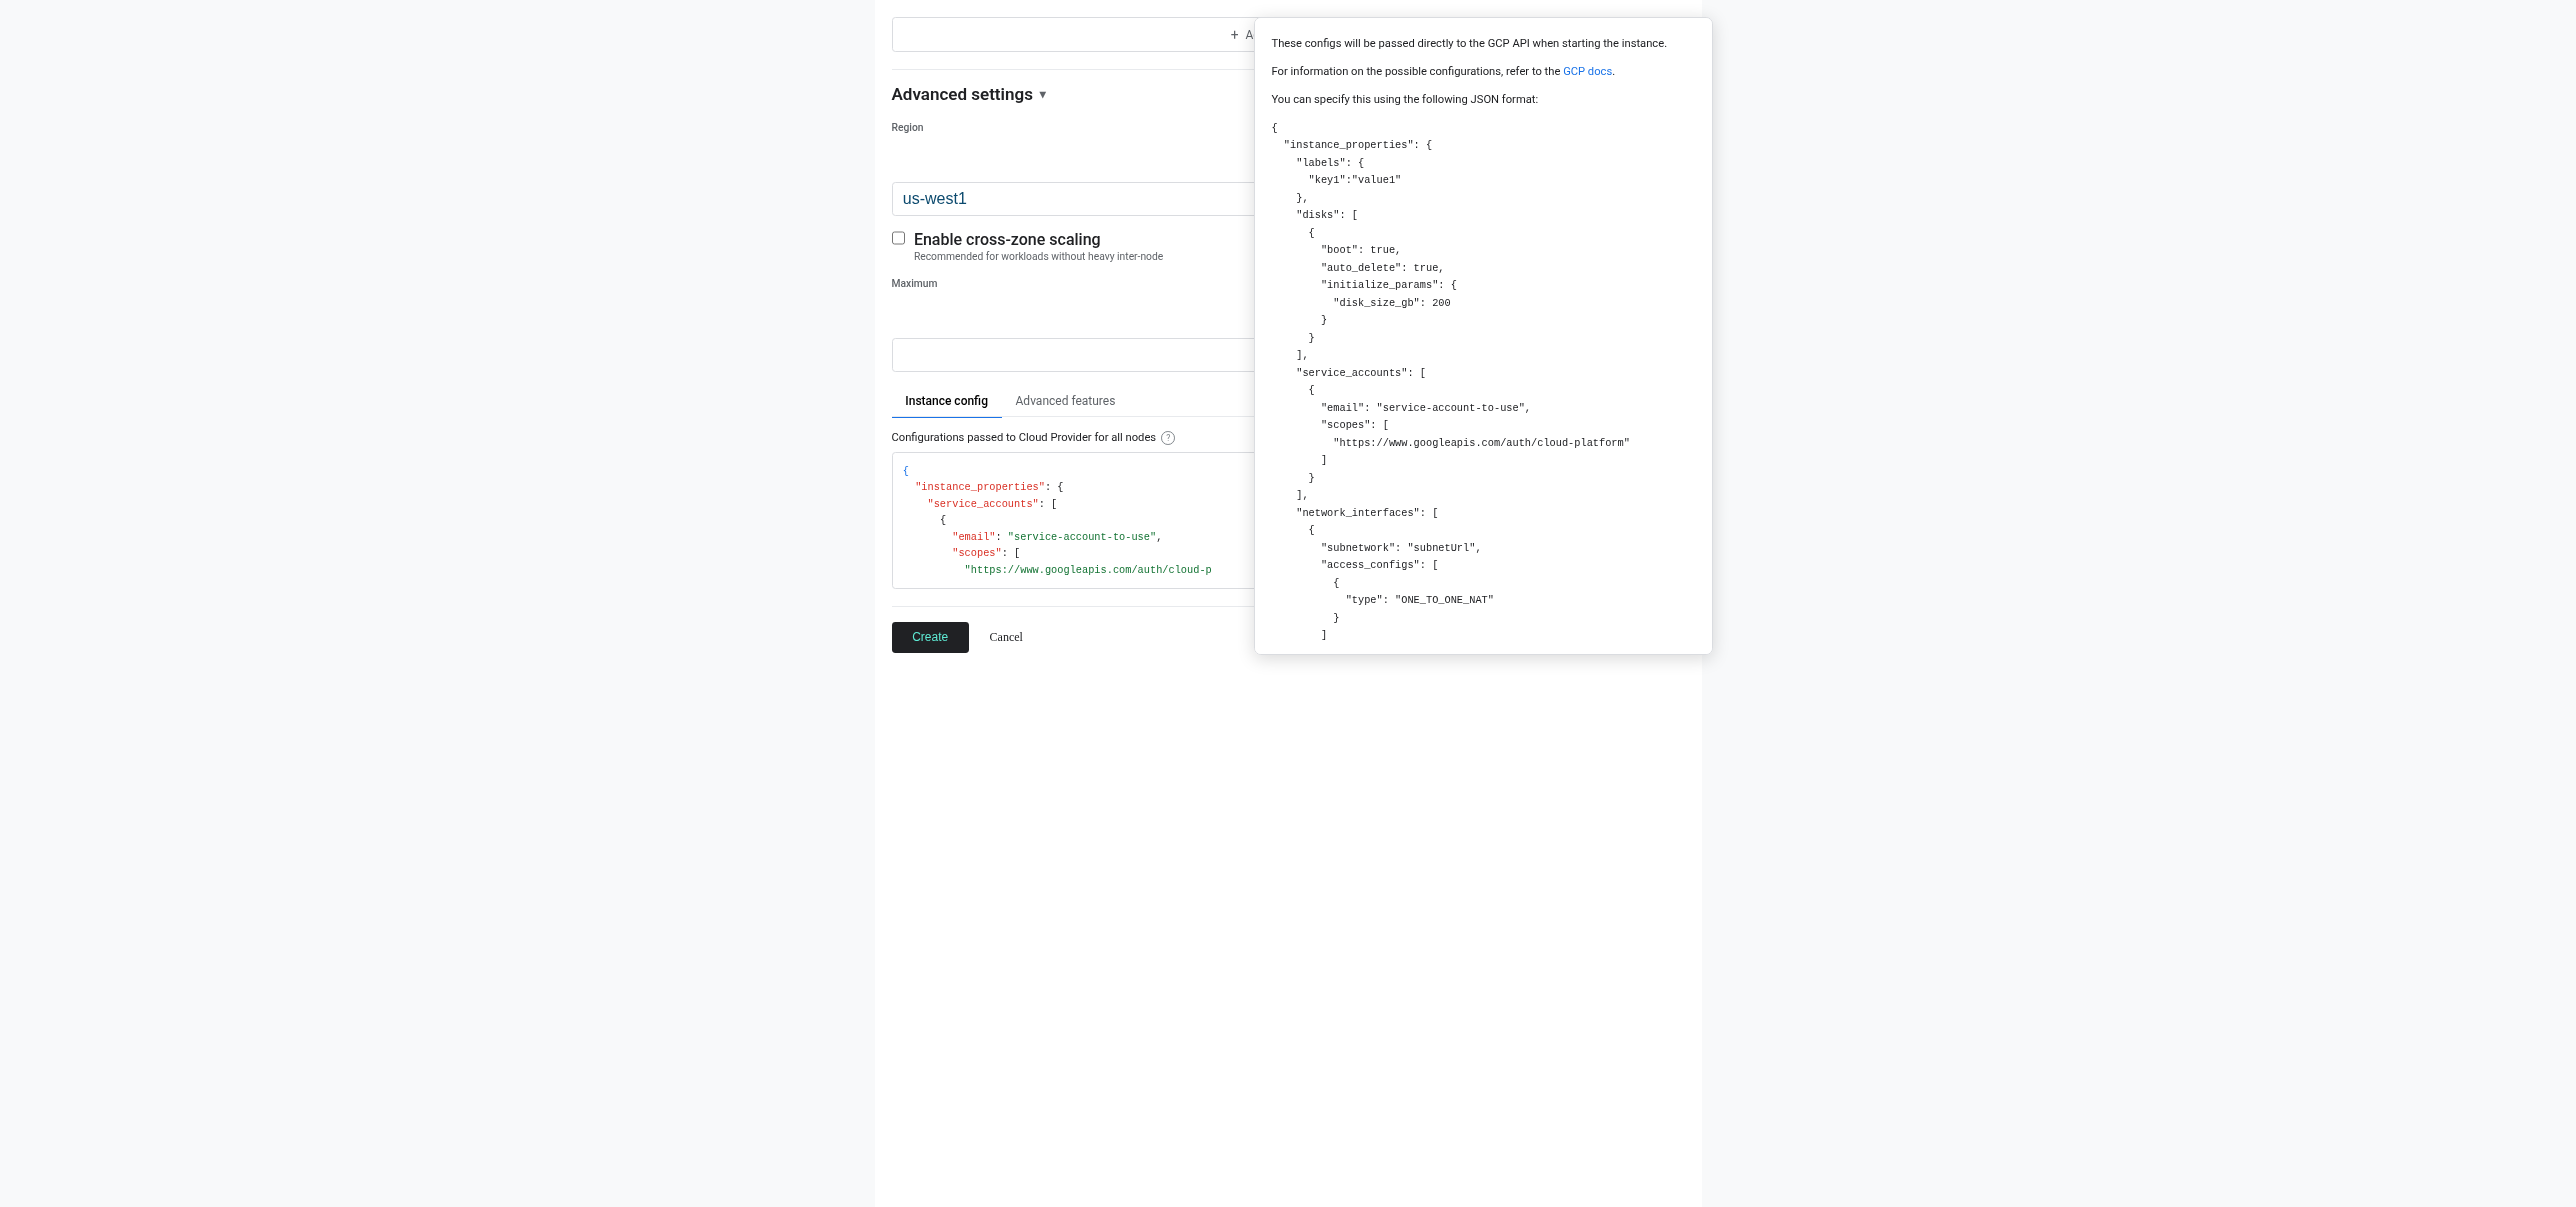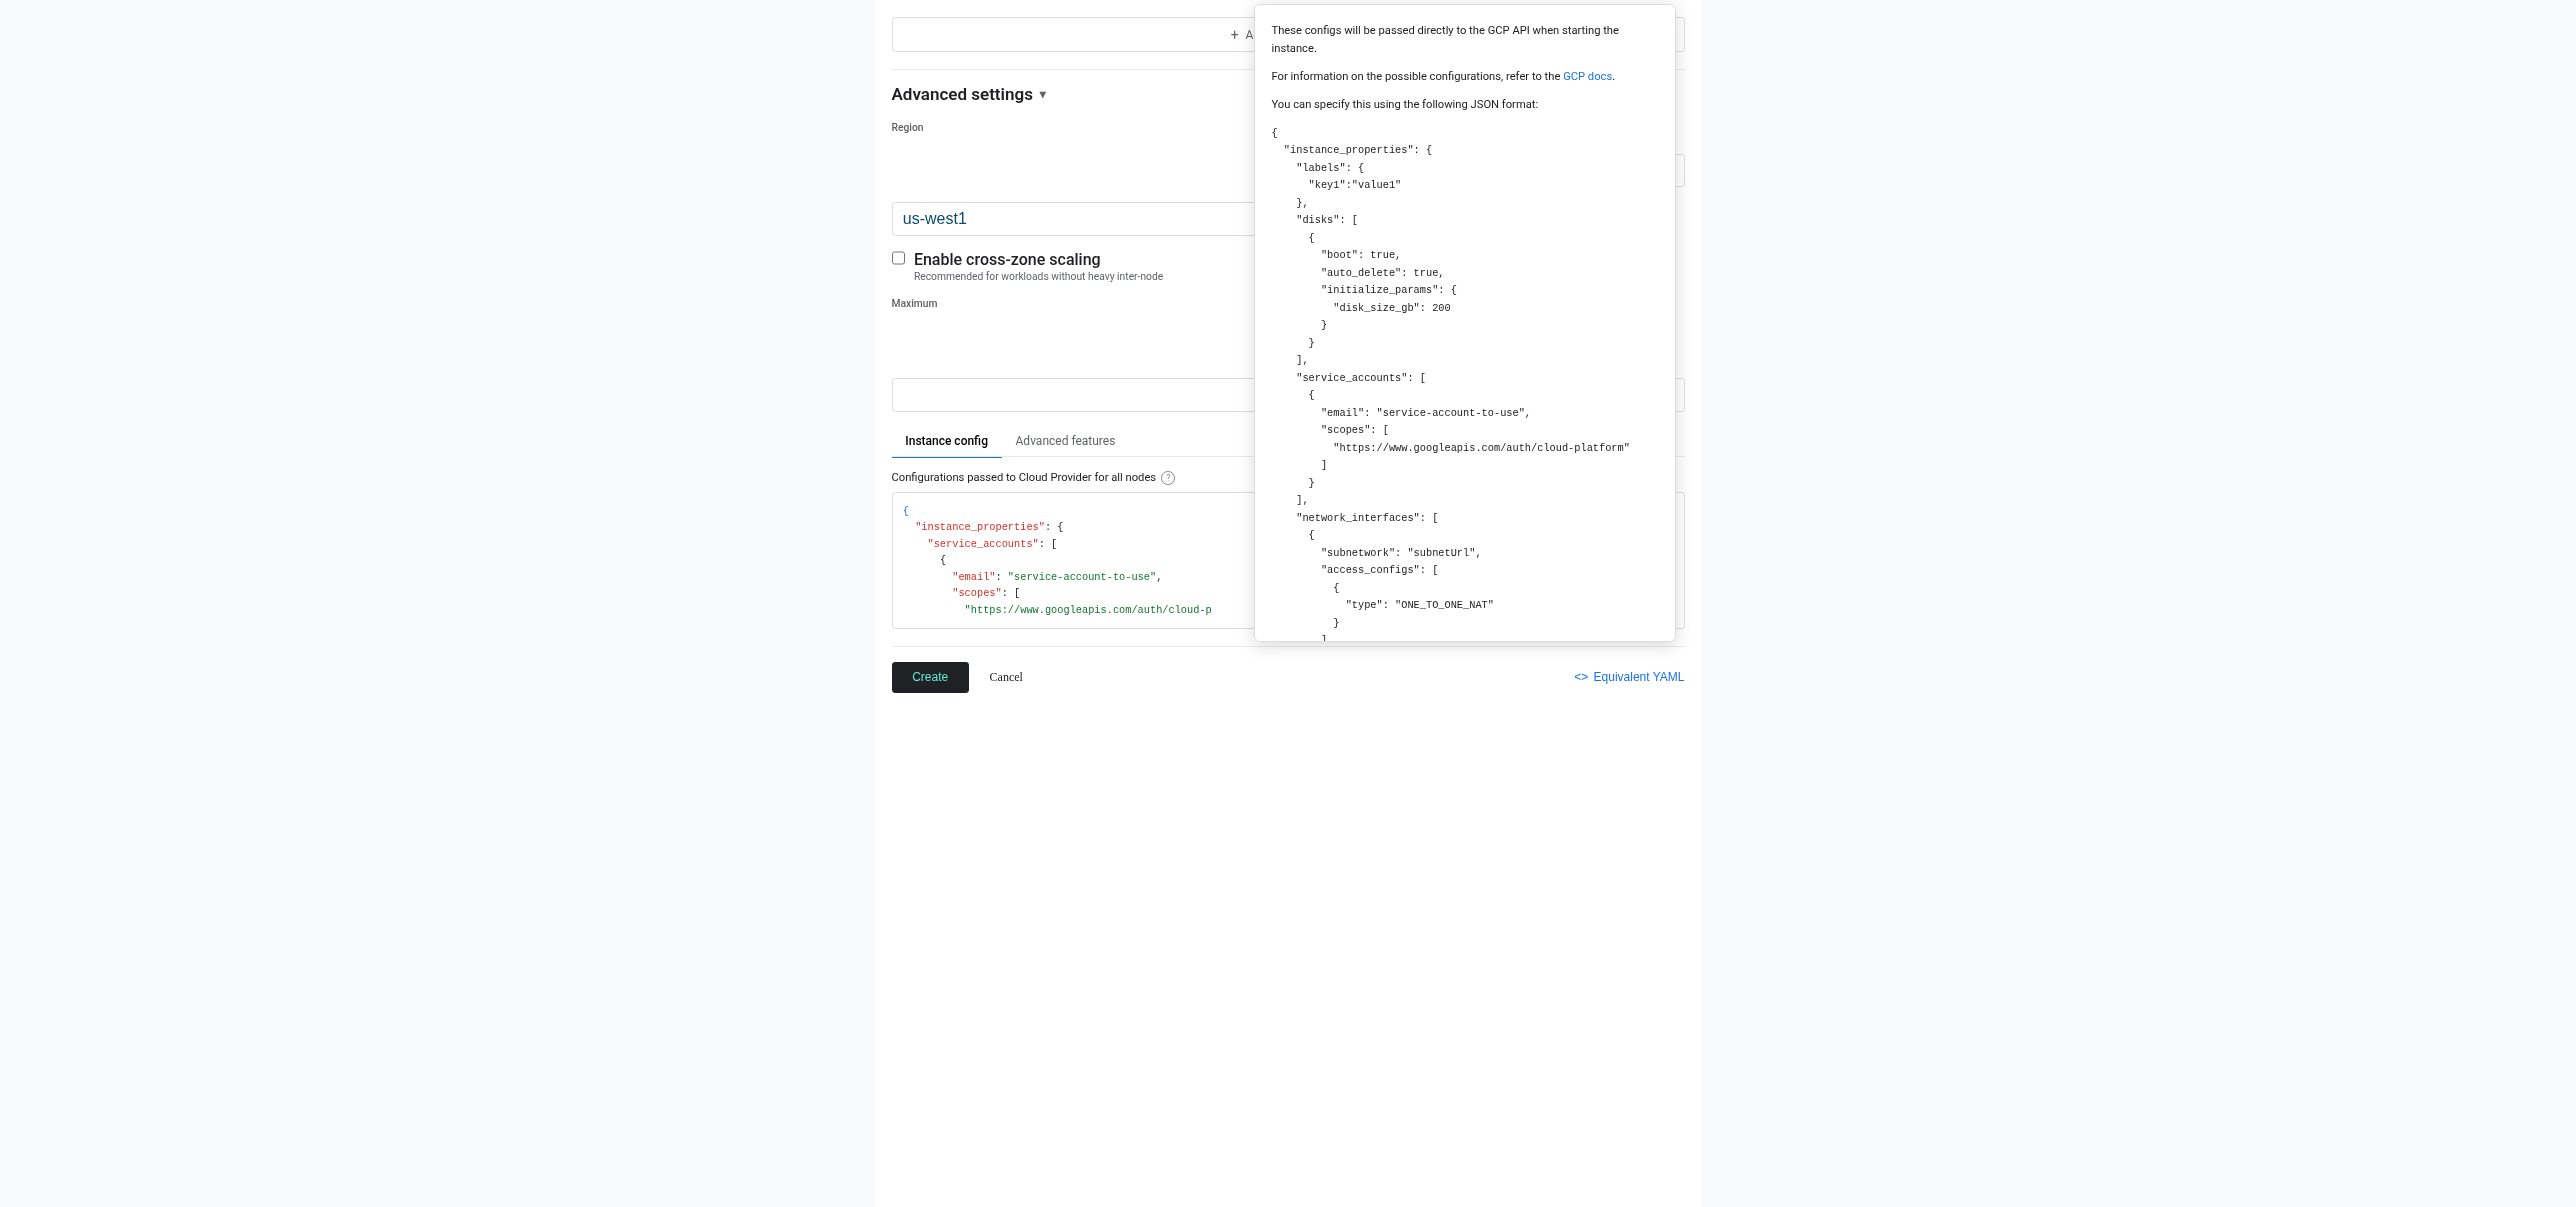--- a/index.html
+++ b/index.html
@@ -54,21 +54,21 @@
     
     .form-row {
       display: flex;
       gap: 13.8px;
       margin-bottom: 13.8px;
     }
 
     .form-group {
       display: flex;
       flex-direction: column;
-      gap: 20px;
+      gap: 0;
       flex: 1;
     }
 
     .form-label {
       font-size: 10.3px;
       color: #5f6368;
       font-weight: 500;
     }
 
     .form-input {
@@ -241,23 +241,23 @@
       color: #1a73e8;
       background: transparent;
       border: none;
       font-size: 12px;
       cursor: pointer;
       margin-left: auto;
     }
 
     .popover {
       position: absolute;
-      top: 4px;
+      top: 17px;
       left: 379px;
-      width: 422px;
+      width: 459px;
       background: #fff;
       border: 0.9px solid #dadce0;
       border-radius: 6.9px;
       box-shadow: 0 3.4px 17px rgba(0,0,0,0.15);
       padding: 17px;
       z-index: 200;
       font-size: 11.2px;
       line-height: 1.6;
       color: #202124;
       max-height: 638px;

